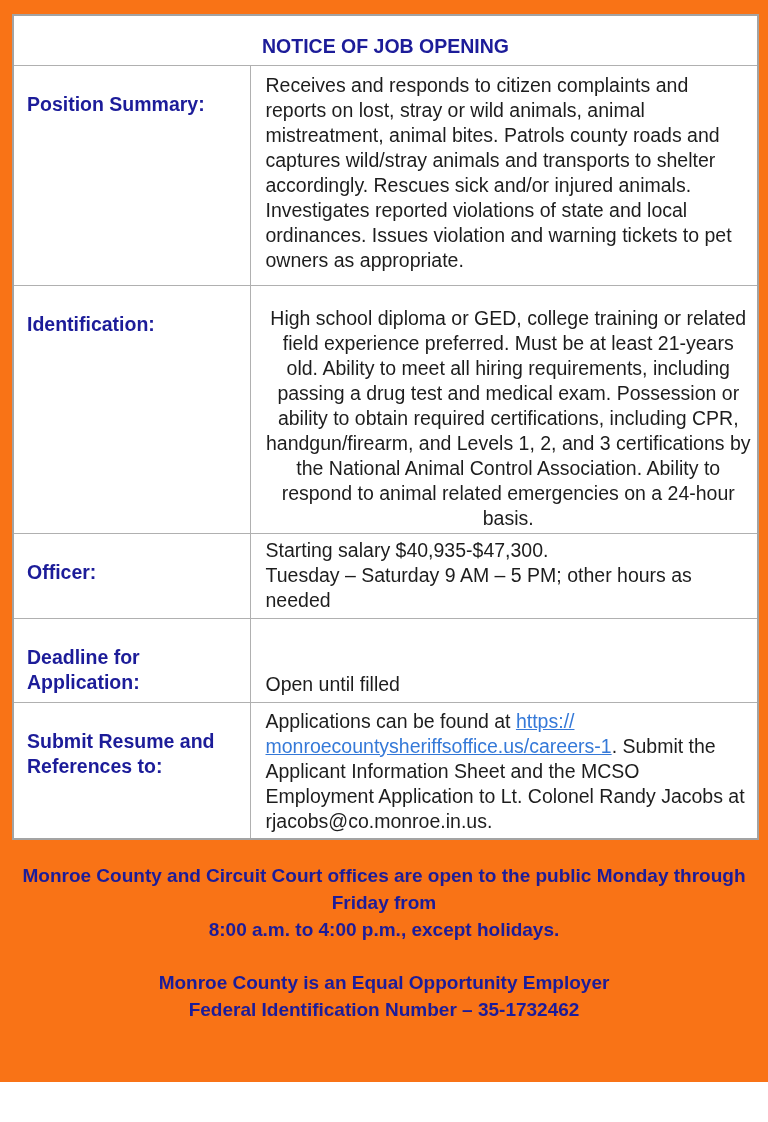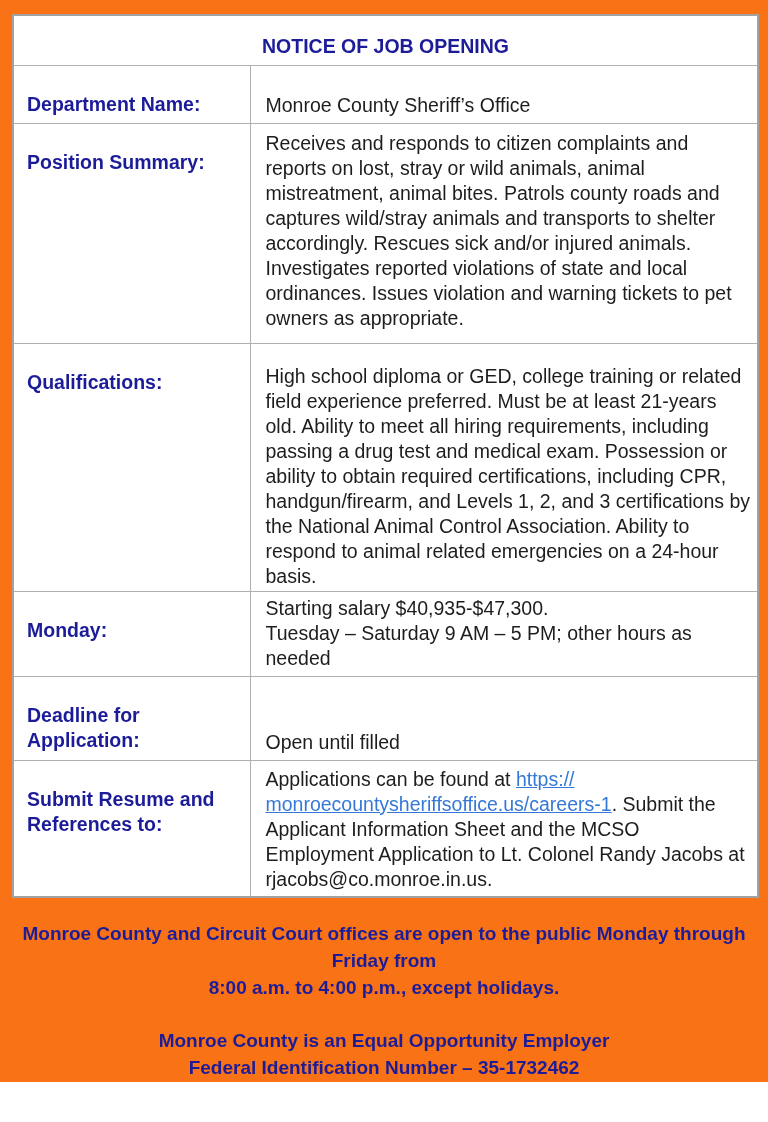--- a/index.html
+++ b/index.html
@@ -53,21 +53,21 @@
   }
   td.value-cell {
     vertical-align: bottom;
     padding: 4px 6px 5px 15px;
     white-space: pre-line;
   }
   tr.r-dept td, tr.r-title td { height: 52px; }
   tr.r-summary td { height: 220px; }
   tr.r-summary td.value-cell { padding-bottom: 12px; }
   tr.r-quals td { height: 248px; }
-  tr.r-quals td.value-cell { padding-bottom: 2px; padding-top: 18px; }
+  tr.r-quals td.value-cell { padding-bottom: 2px; padding-top: 18px; text-align: center; }
   tr.r-salary td { height: 72px; }
   tr.r-deadline td { height: 84px; }
   tr.r-submit td { height: 124px; }
   tr.r-submit td.value-cell { padding-top: 6px; padding-bottom: 4px; }
 
   .link {
     color: #3579d8;
     text-decoration: underline;
     cursor: pointer;
   }
@@ -94,38 +94,34 @@
     <colgroup>
         <col class="c-label">
         <col class="c-value">
       </colgroup>
 
     <tbody>
         <tr class="r-header">
       <td colspan="2" class="header-cell">NOTICE OF JOB OPENING</td>
     </tr>
 
-    <tr class="r-dept">
-      <td class="label-cell">Department Name:</td>
-      <td class="value-cell">Monroe County Sheriff’s Office</td>
-    </tr>
 
 
     <tr class="r-summary">
       <td class="label-cell">Position Summary:</td>
       <td class="value-cell">Receives and responds to citizen complaints and reports on lost, stray or wild animals, animal mistreatment, animal bites. Patrols county roads and captures wild/stray animals and transports to shelter accordingly. Rescues sick and/or injured animals. Investigates reported violations of state and local ordinances. Issues violation and warning tickets to pet owners as appropriate.</td>
     </tr>
 
     <tr class="r-quals">
-      <td class="label-cell">Qualifications:</td>
+      <td class="label-cell">Identification:</td>
       <td class="value-cell">High school diploma or GED, college training or related field experience preferred. Must be at least 21-years old. Ability to meet all hiring requirements, including passing a drug test and medical exam. Possession or ability to obtain required certifications, including CPR, handgun/​firearm, and Levels 1, 2, and 3 certifications by the National Animal Control Association. Ability to respond to animal related emergencies on a 24-hour basis.</td>
     </tr>
 
     <tr class="r-salary">
-      <td class="label-cell">Monday:</td>
+      <td class="label-cell">Officer:</td>
       <td class="value-cell">Starting salary $40,935-$47,300.
 Tuesday – Saturday 9 AM – 5 PM; other hours as needed</td>
     </tr>
 
     <tr class="r-deadline">
       <td class="label-cell">Deadline for Application:</td>
       <td class="value-cell">Open until filled</td>
     </tr>
 
     <tr class="r-submit">

